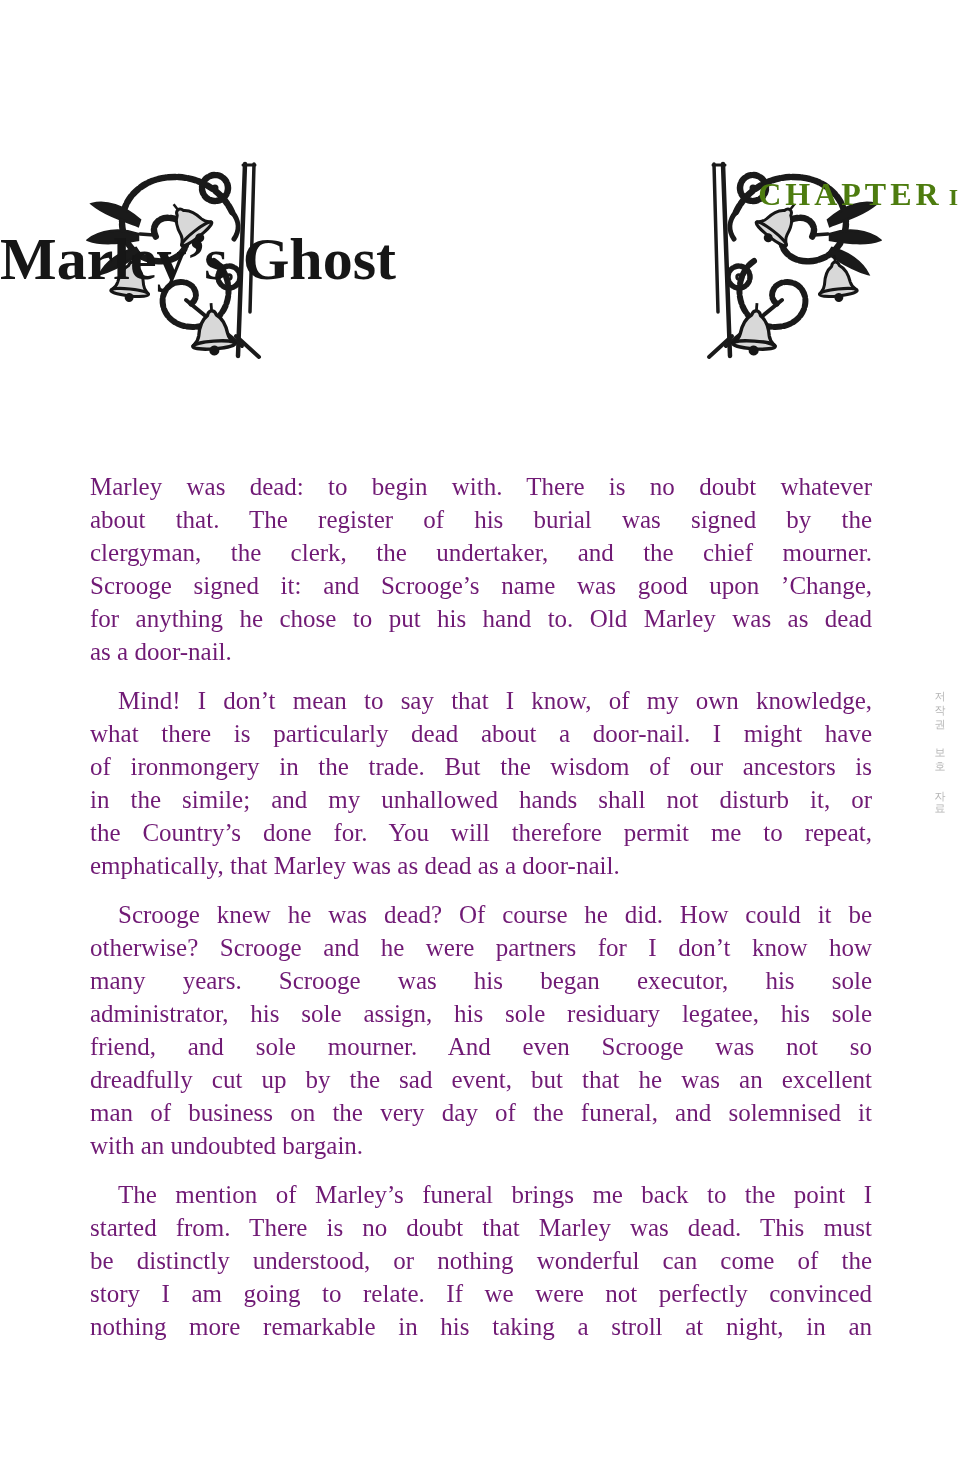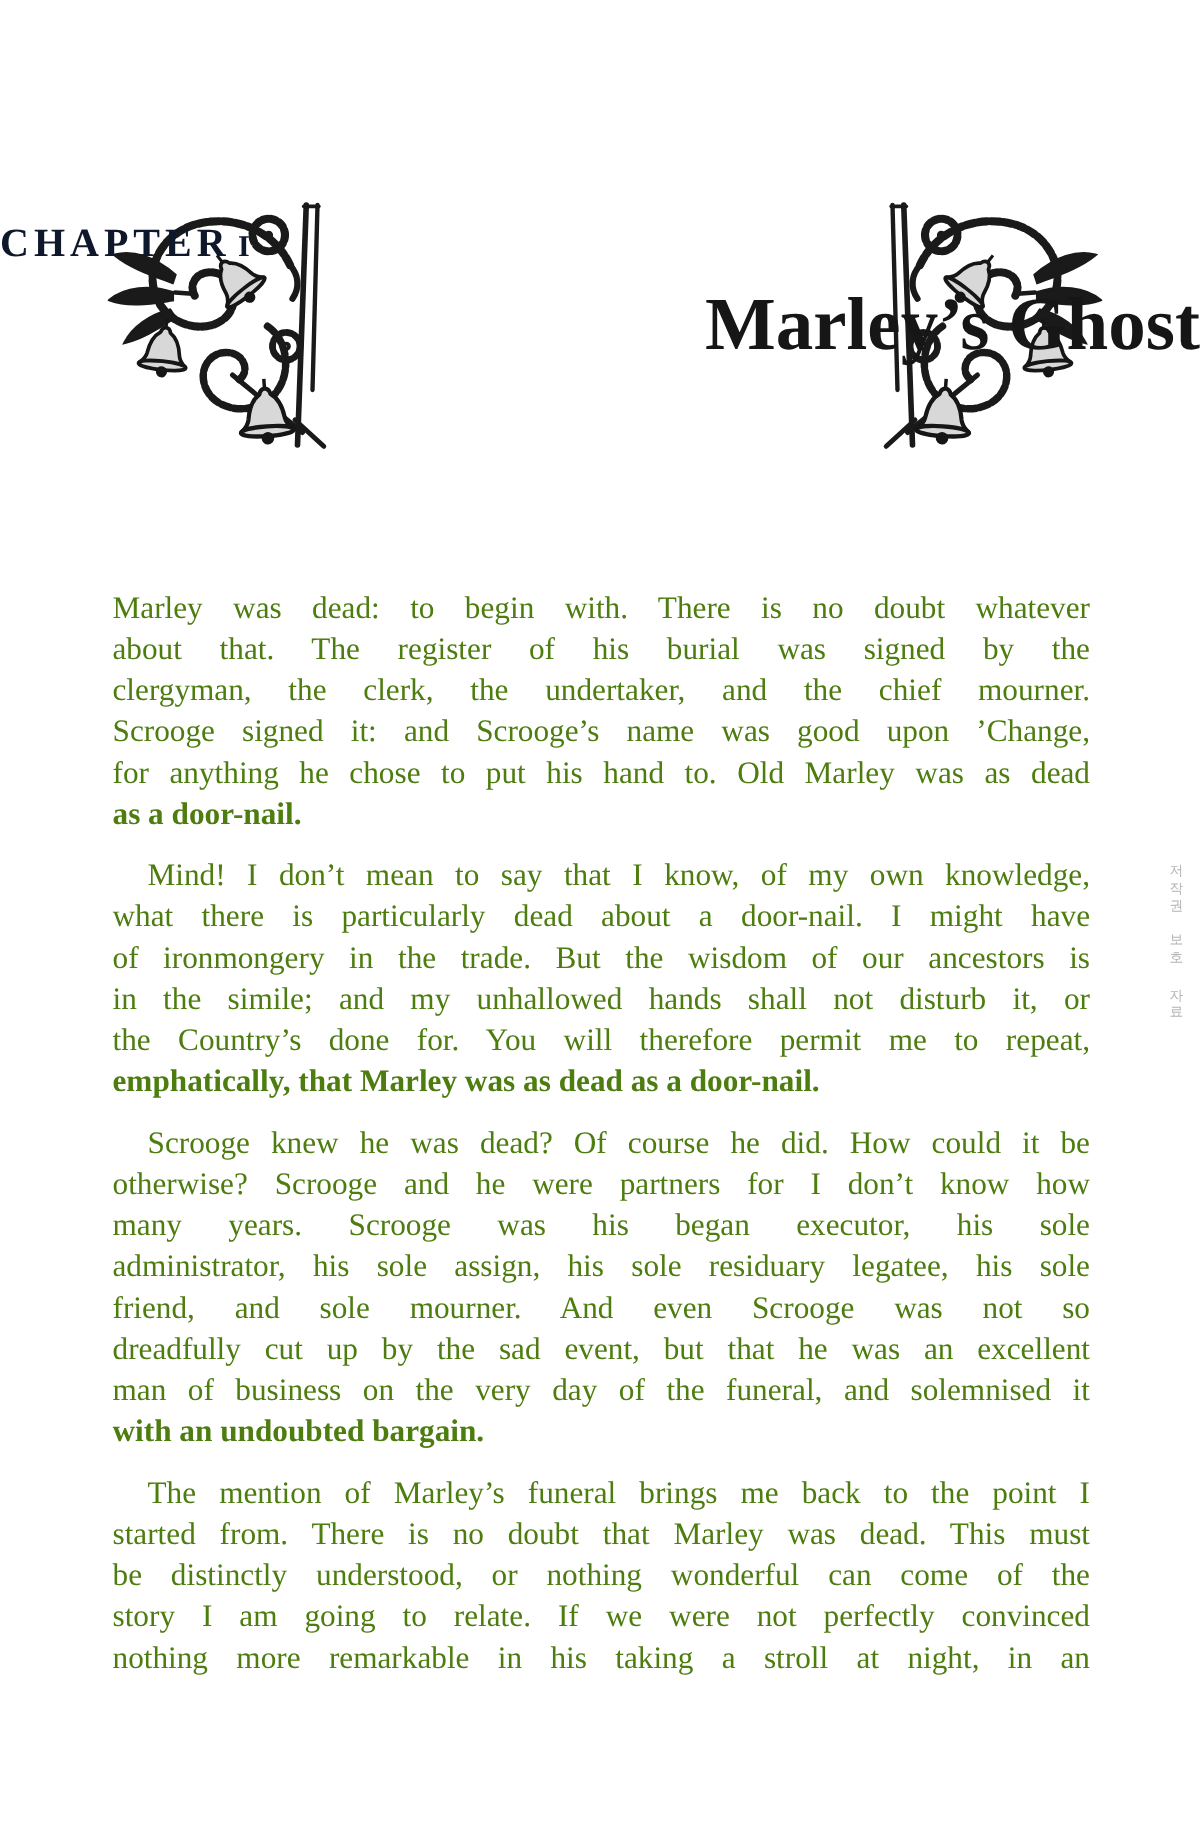--- a/index.html
+++ b/index.html
@@ -17,62 +17,61 @@
     position:absolute; top:160px;
     width:178px; height:205px;
   }
   .ornament-left  { left:86px;  }
   .ornament-right { left:704px; }
   .ornament-right svg { transform:scaleX(-1); }
   .ornament svg { width:100%; height:100%; display:block; }
 
   .chapter-head {
     position:absolute; left:0; right:0; top:176px;
-    text-align:left;
+    text-align:right;
     font-weight:bold;
     font-size:32px;
     letter-spacing:4px;
-    color:#0f172a;
+    color:#4d7c0f;
     white-space:nowrap;
   }
   .chapter-head .numeral {
     font-size:24px;
     letter-spacing:2px;
     margin-left:6px;
   }
   .book-title {
     position:absolute; left:0; right:0; top:226px;
     margin:0;
-    text-align:right;
+    text-align:left;
     font-weight:bold;
     font-size:60px;
     line-height:1.1;
     color:#161616;
     white-space:nowrap;
   }
 
   
   .body-text {
     position:absolute;
     left:90px; top:470px;
     width:782px;
     font-size:25px;
     line-height:33px;
-    color:#4d7c0f;
+    color:#701a75;
   }
   .line {
     height:33px;
     overflow:hidden;
     text-align:justify;
     text-align-last:justify;
   }
   .line.last {
     text-align:center;
     text-align-last:left;
-    font-weight:bold;
   }
   .line.indent { text-indent:28px;margin-top:16px; }
 
   
   .watermark {
     position:absolute;
     left:932px; top:683px;
     writing-mode:vertical-rl;
     text-orientation:upright;
     font-family:"Liberation Sans","DejaVu Sans",sans-serif;

